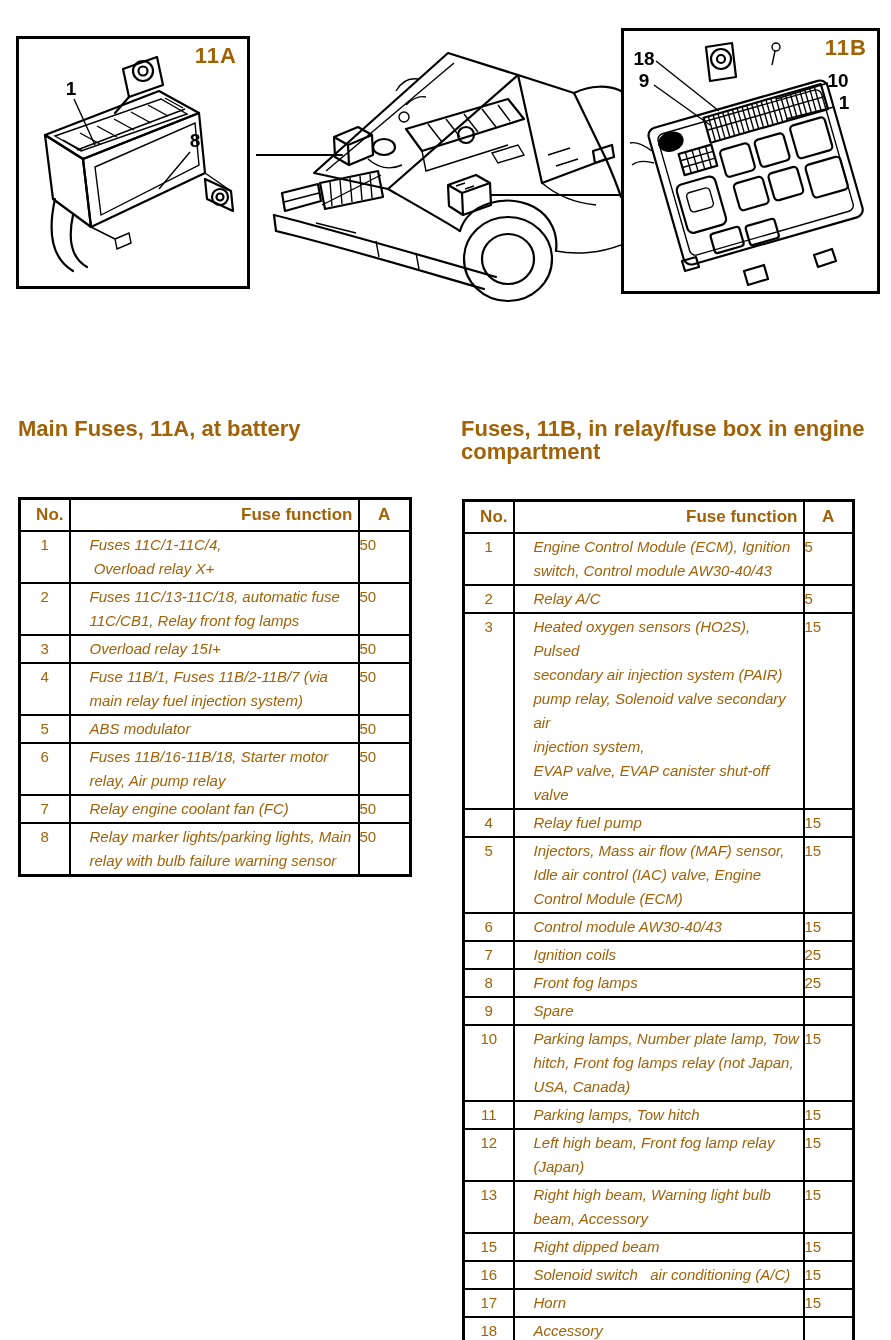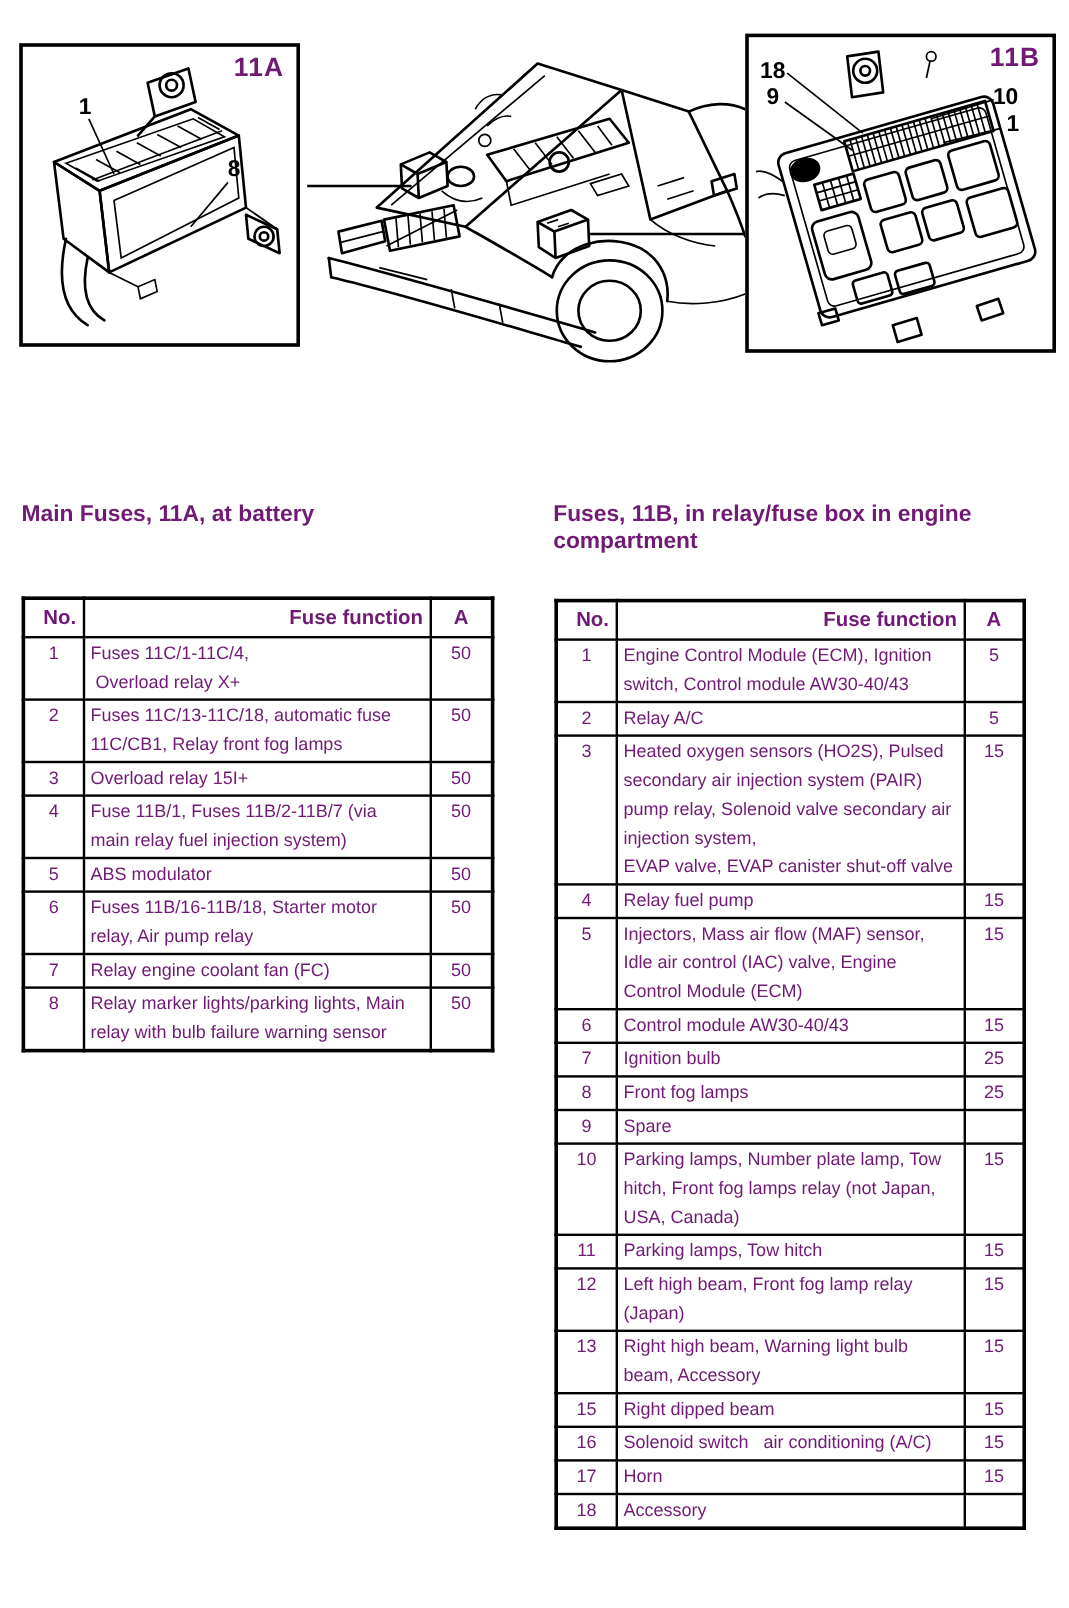--- a/index.html
+++ b/index.html
@@ -1,46 +1,46 @@
 <!DOCTYPE html>
 <html><head>
 <meta charset="utf-8">
 <style>
   html,body{margin:0;padding:0;background:#e8e8e8;}
   .page{
     position:relative;width:891px;height:1340px;background:#ffffff;
-    font-family:"Liberation Sans",sans-serif;color:#701a75;overflow:hidden;
+    font-family:"Liberation Sans",sans-serif;color:#a16207;overflow:hidden;
     margin:0 auto;
   }
   
   .fig{position:absolute;border:3px solid #000;background:#fff;}
   .fig-left{left:16px;top:36px;width:228px;height:247px;}
   .fig-right{left:621px;top:28px;width:253px;height:260px;}
   .fig-tag{position:absolute;top:4px;right:10px;font-size:22px;font-weight:bold;letter-spacing:1px;}
   .fig svg{position:absolute;left:0;top:0;}
   .car-art{position:absolute;left:256px;top:25px;}
   svg .ln{stroke:#000;stroke-width:2.2;fill:none;stroke-linejoin:round;stroke-linecap:round;}
   svg .thin{stroke:#000;stroke-width:1.4;fill:none;}
   svg .callout{font-family:"Liberation Sans",sans-serif;font-size:19px;font-weight:bold;fill:#000;}
   
-  .sec-heading{position:absolute;font-size:19px;font-weight:bold;line-height:23px;white-space:pre-line;}
+  .sec-heading{position:absolute;font-size:22px;font-weight:bold;line-height:23px;white-space:pre-line;}
   .h-left{left:18px;top:417px;width:420px;}
   .h-right{left:461px;top:417px;width:415px;}
   
   table.fuse{position:absolute;border-collapse:collapse;table-layout:fixed;background:#fff;}
   table.fuse,table.fuse th,table.fuse td{border:2px solid #000;}
   table.fuse{border-width:3px;}
   .tbl-left{left:18px;top:497px;width:394px;}
   .tbl-right{left:462px;top:499px;width:393px;}
   table.fuse th{font-size:17px;text-align:right;padding:3px 5px;height:24px;vertical-align:middle;}
   table.fuse th.c-a{text-align:center;padding:3px 2px;}
   table.fuse td{font-size:15px;line-height:24px;vertical-align:top;padding:1px 0;}
   table.fuse td.c-no{text-align:center;}
-  table.fuse td.c-fn{white-space:pre-wrap;padding-left:5px;padding-right:3px;}
-  table.fuse td.c-a{text-align:center;}
+  table.fuse td.c-fn{white-space:pre-wrap;padding-left:19px;padding-right:3px;font-style:italic;}
+  table.fuse td.c-a{text-align:left;}
   
   .footer-title{position:absolute;left:0;right:60px;top:1347px;text-align:center;
     font-size:28px;font-weight:bold;}
 </style>
 </head>
 <body>
 
 <div class="page">
 
   <div class="fig fig-left">
@@ -290,21 +290,21 @@
 Control Module (ECM)</td>
           <td class="c-a">15</td>
         </tr>
         <tr>
           <td class="c-no">6</td>
           <td class="c-fn">Control module AW30-40/43</td>
           <td class="c-a">15</td>
         </tr>
         <tr>
           <td class="c-no">7</td>
-          <td class="c-fn">Ignition bulb</td>
+          <td class="c-fn">Ignition coils</td>
           <td class="c-a">25</td>
         </tr>
         <tr>
           <td class="c-no">8</td>
           <td class="c-fn">Front fog lamps</td>
           <td class="c-a">25</td>
         </tr>
         <tr>
           <td class="c-no">9</td>
           <td class="c-fn">Spare</td>

